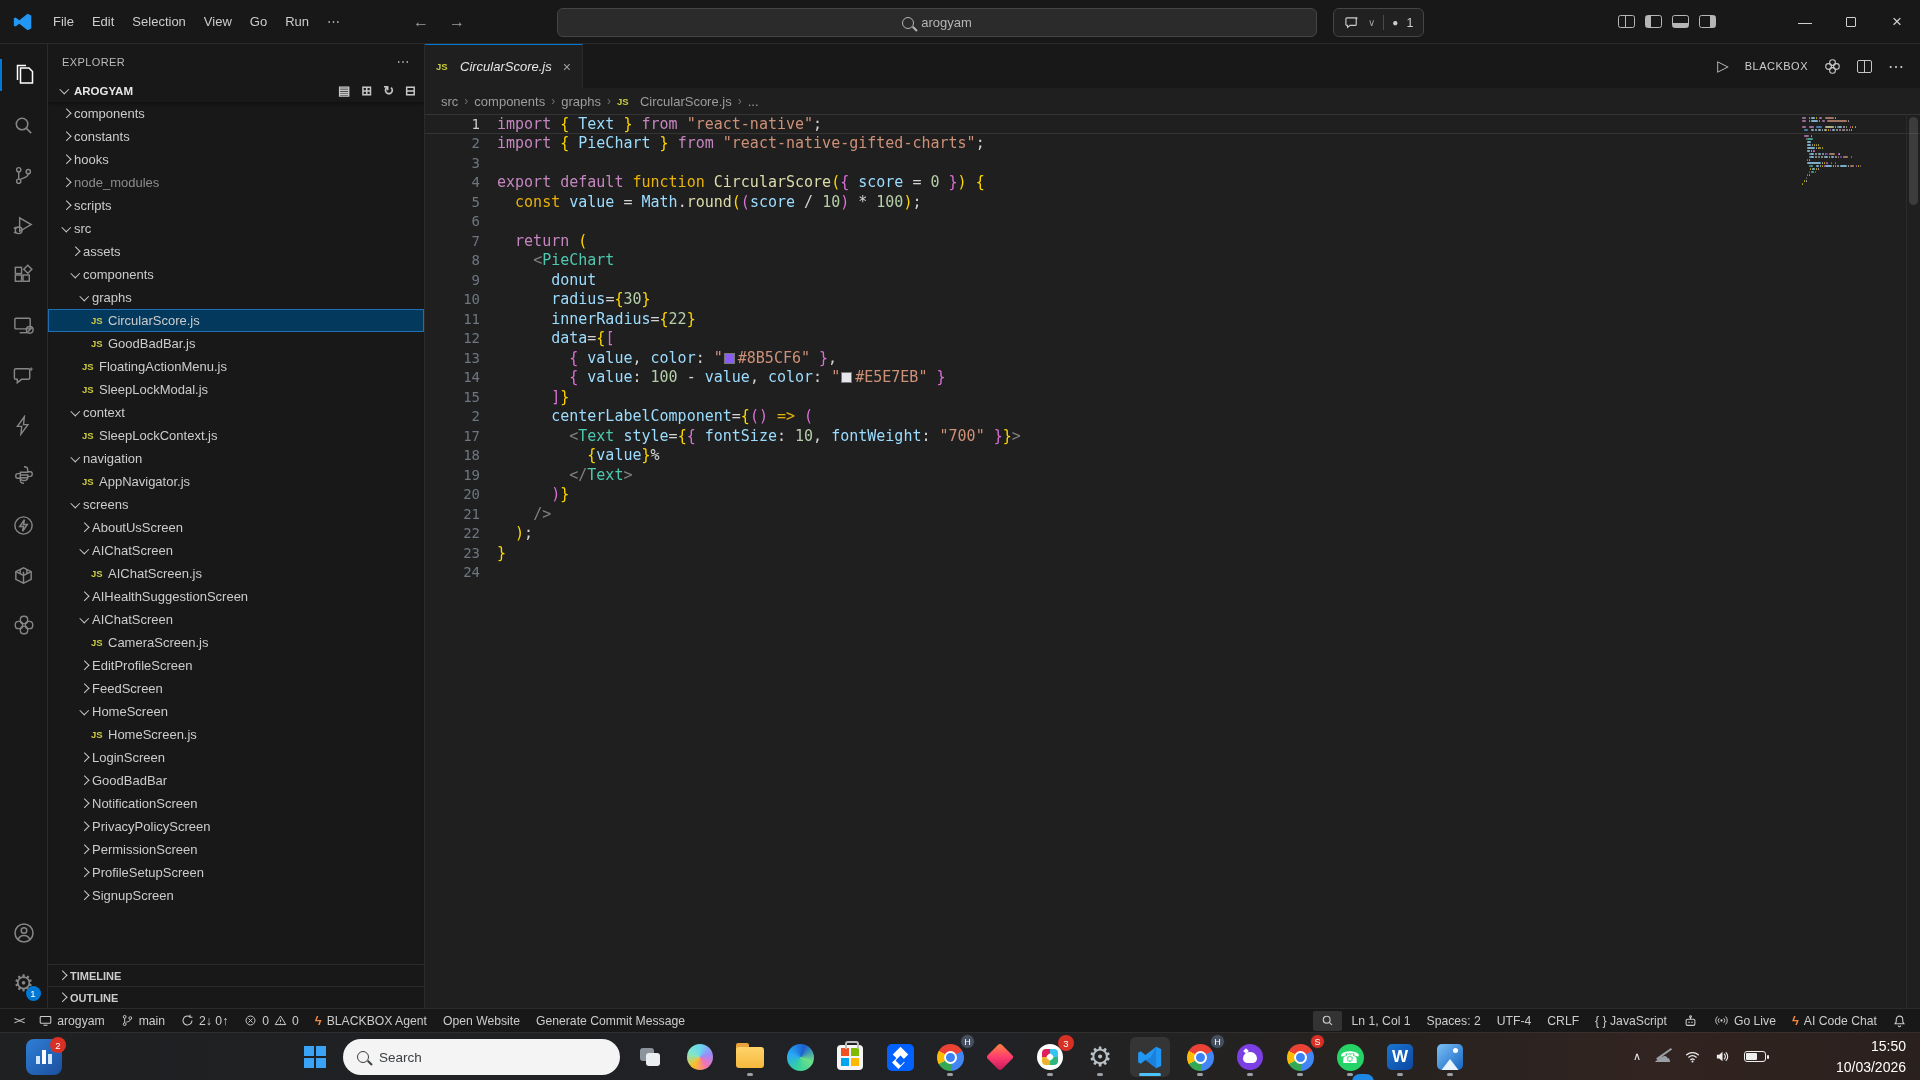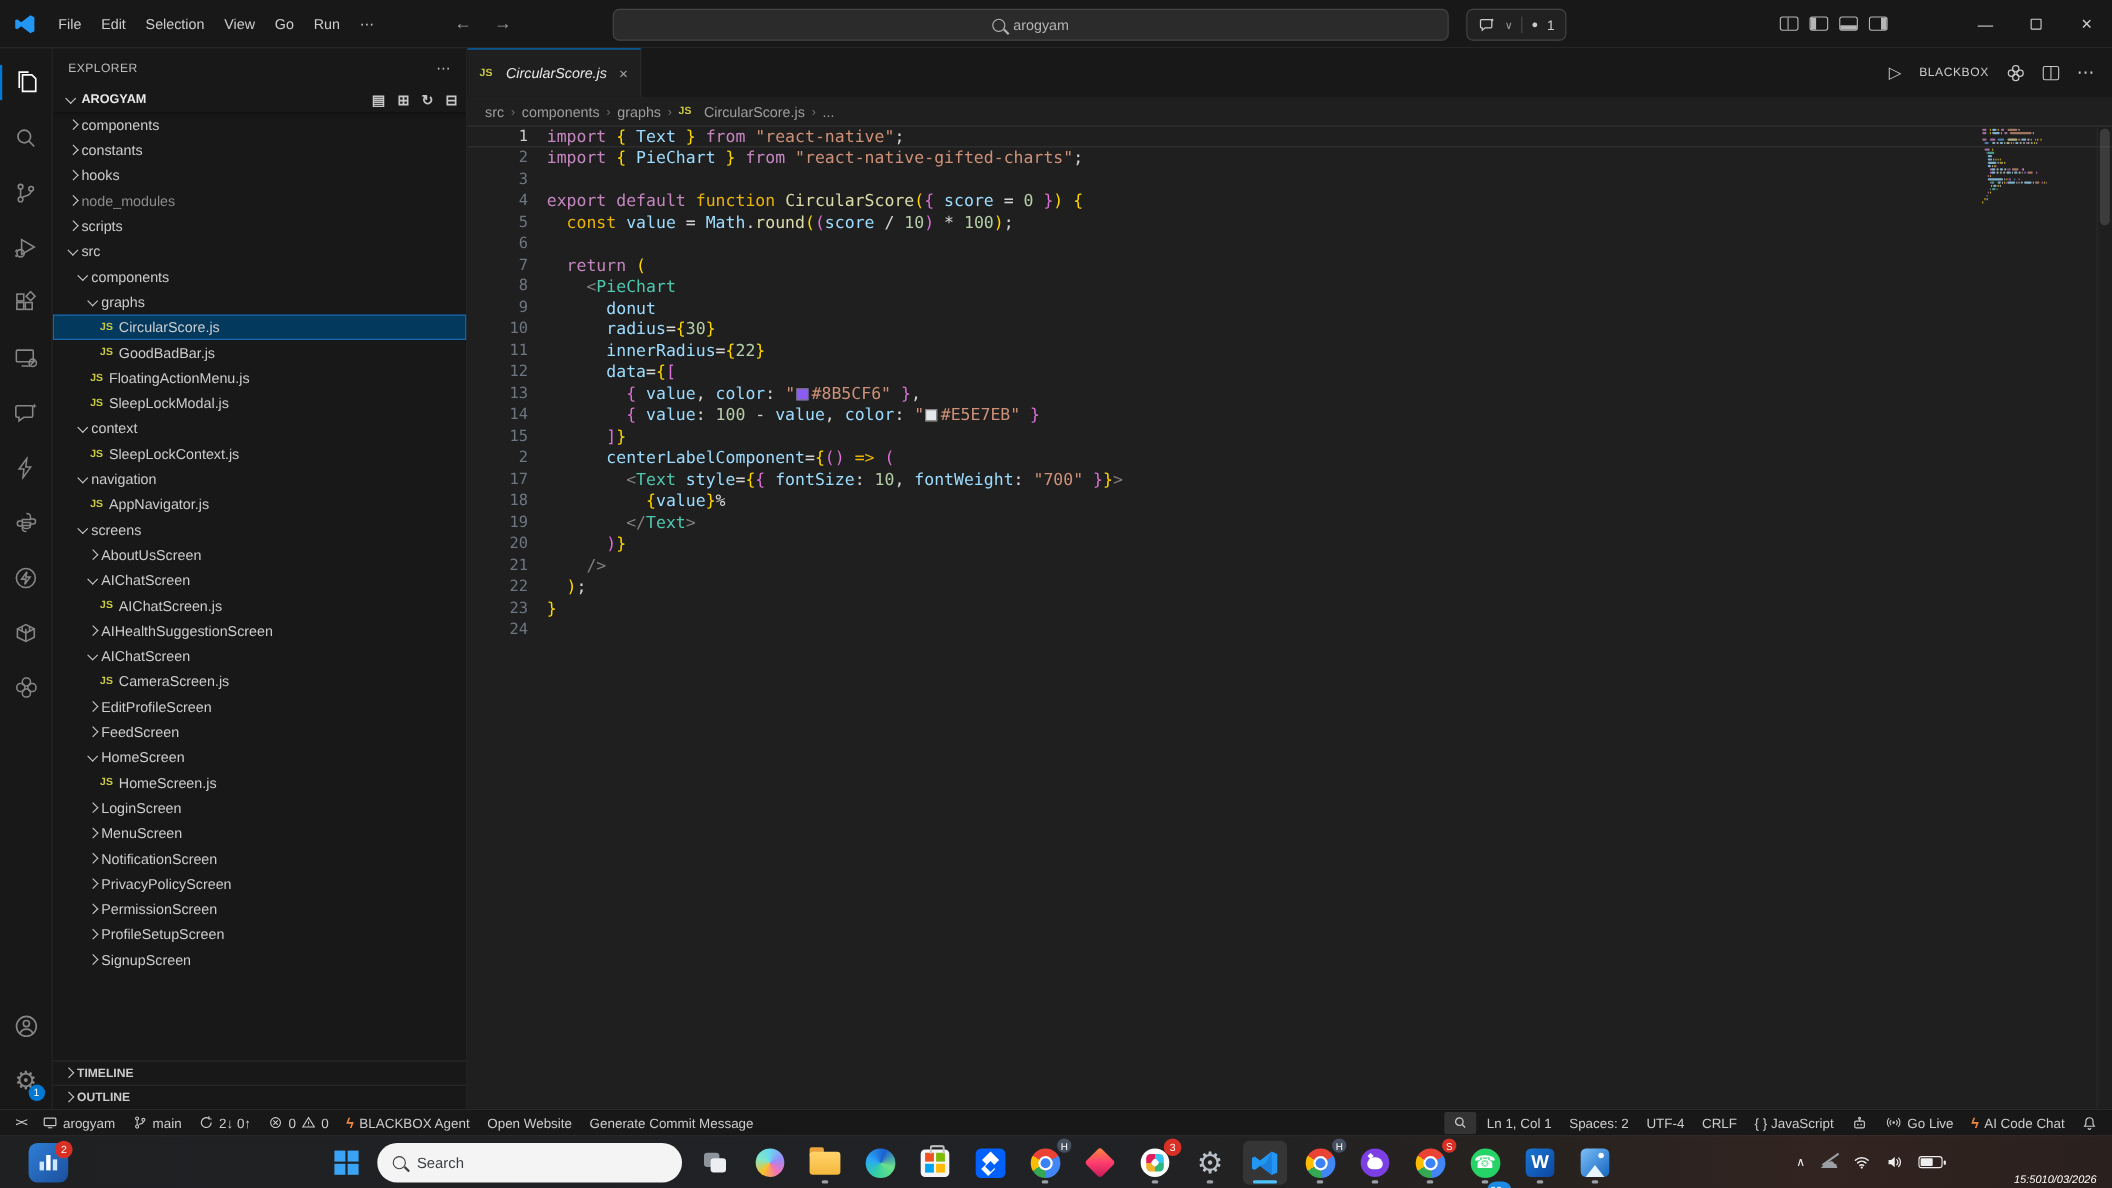--- a/index.html
+++ b/index.html
@@ -193,22 +193,22 @@
   .i-photos::after { content:""; position:absolute; top:4px; right:5px; width:5px; height:5px;
     background:#fff; border-radius:50%; }
   .tray { position:absolute; left:1633px; top:0; height:100%; display:flex; align-items:center; gap:13px;
     color:#eeeeee; }
   .cloudoff { position:relative; color:#9aa0a6; font-size:17px; }
   .cloudoff::after { content:""; position:absolute; left:1px; top:7px; width:18px; height:1.6px;
     background:#9aa0a6; transform:rotate(-35deg); }
   .batt { width:22px; height:11px; border:1.4px solid #eee; border-radius:3px; position:relative; }
   .batt::before { content:""; position:absolute; left:1px; top:1px; bottom:1px; width:11px; background:#eee; border-radius:1px; }
   .batt::after { content:""; position:absolute; right:-4px; top:2.5px; width:2px; height:4px; background:#eee; border-radius:1px; }
-  .clock { position:absolute; right:14px; top:0; height:100%; display:flex; flex-direction:row;
-    justify-content:center; align-items:flex-end; color:#ffffff; font-size:10px; line-height:1.45;font-style:italic; }
+  .clock { position:absolute; right:14px; top:0; height:100%; display:flex; flex-direction:column;
+    justify-content:center; align-items:flex-end; color:#ffffff; font-size:14px; line-height:1.45; }
 </style>
 </head>
 <body>
 
 <div class="titlebar">
   <svg class="vslogo" viewBox="0 0 24 24">
       <path fill="#2196f3" d="M17 3l4 2v14l-4 2-9-7-4 3-2-1v-8l2-1 4 3z"></path>
     </svg>
   <div id="menus" style="display:flex">
       <span class="menu-item">File</span>
@@ -408,20 +408,24 @@
         </div>
         <div class="trow" style="padding-left: 10px;">
           <span class="chev"></span>
           <span class="tlabel">scripts</span>
         </div>
         <div class="trow" style="padding-left: 10px;">
           <span class="chev open"></span>
           <span class="tlabel">src</span>
         </div>
         <div class="trow" style="padding-left: 19px;">
+          <span class="chev"></span>
+          <span class="tlabel">assets</span>
+        </div>
+        <div class="trow" style="padding-left: 19px;">
           <span class="chev open"></span>
           <span class="tlabel">components</span>
         </div>
         <div class="trow" style="padding-left: 28px;">
           <span class="chev open"></span>
           <span class="tlabel">graphs</span>
         </div>
         <div class="trow sel" style="padding-left: 43px;">
           <span class="jsbadge">JS</span>
           <span class="tlabel">CircularScore.js</span>
@@ -497,21 +501,21 @@
         <div class="trow" style="padding-left: 43px;">
           <span class="jsbadge">JS</span>
           <span class="tlabel">HomeScreen.js</span>
         </div>
         <div class="trow" style="padding-left: 28px;">
           <span class="chev"></span>
           <span class="tlabel">LoginScreen</span>
         </div>
         <div class="trow" style="padding-left: 28px;">
           <span class="chev"></span>
-          <span class="tlabel">MenuScreen</span>
+          <span class="tlabel">GoodBadBar</span>
         </div>
         <div class="trow" style="padding-left: 28px;">
           <span class="chev"></span>
           <span class="tlabel">NotificationScreen</span>
         </div>
         <div class="trow" style="padding-left: 28px;">
           <span class="chev"></span>
           <span class="tlabel">PrivacyPolicyScreen</span>
         </div>
         <div class="trow" style="padding-left: 28px;">

